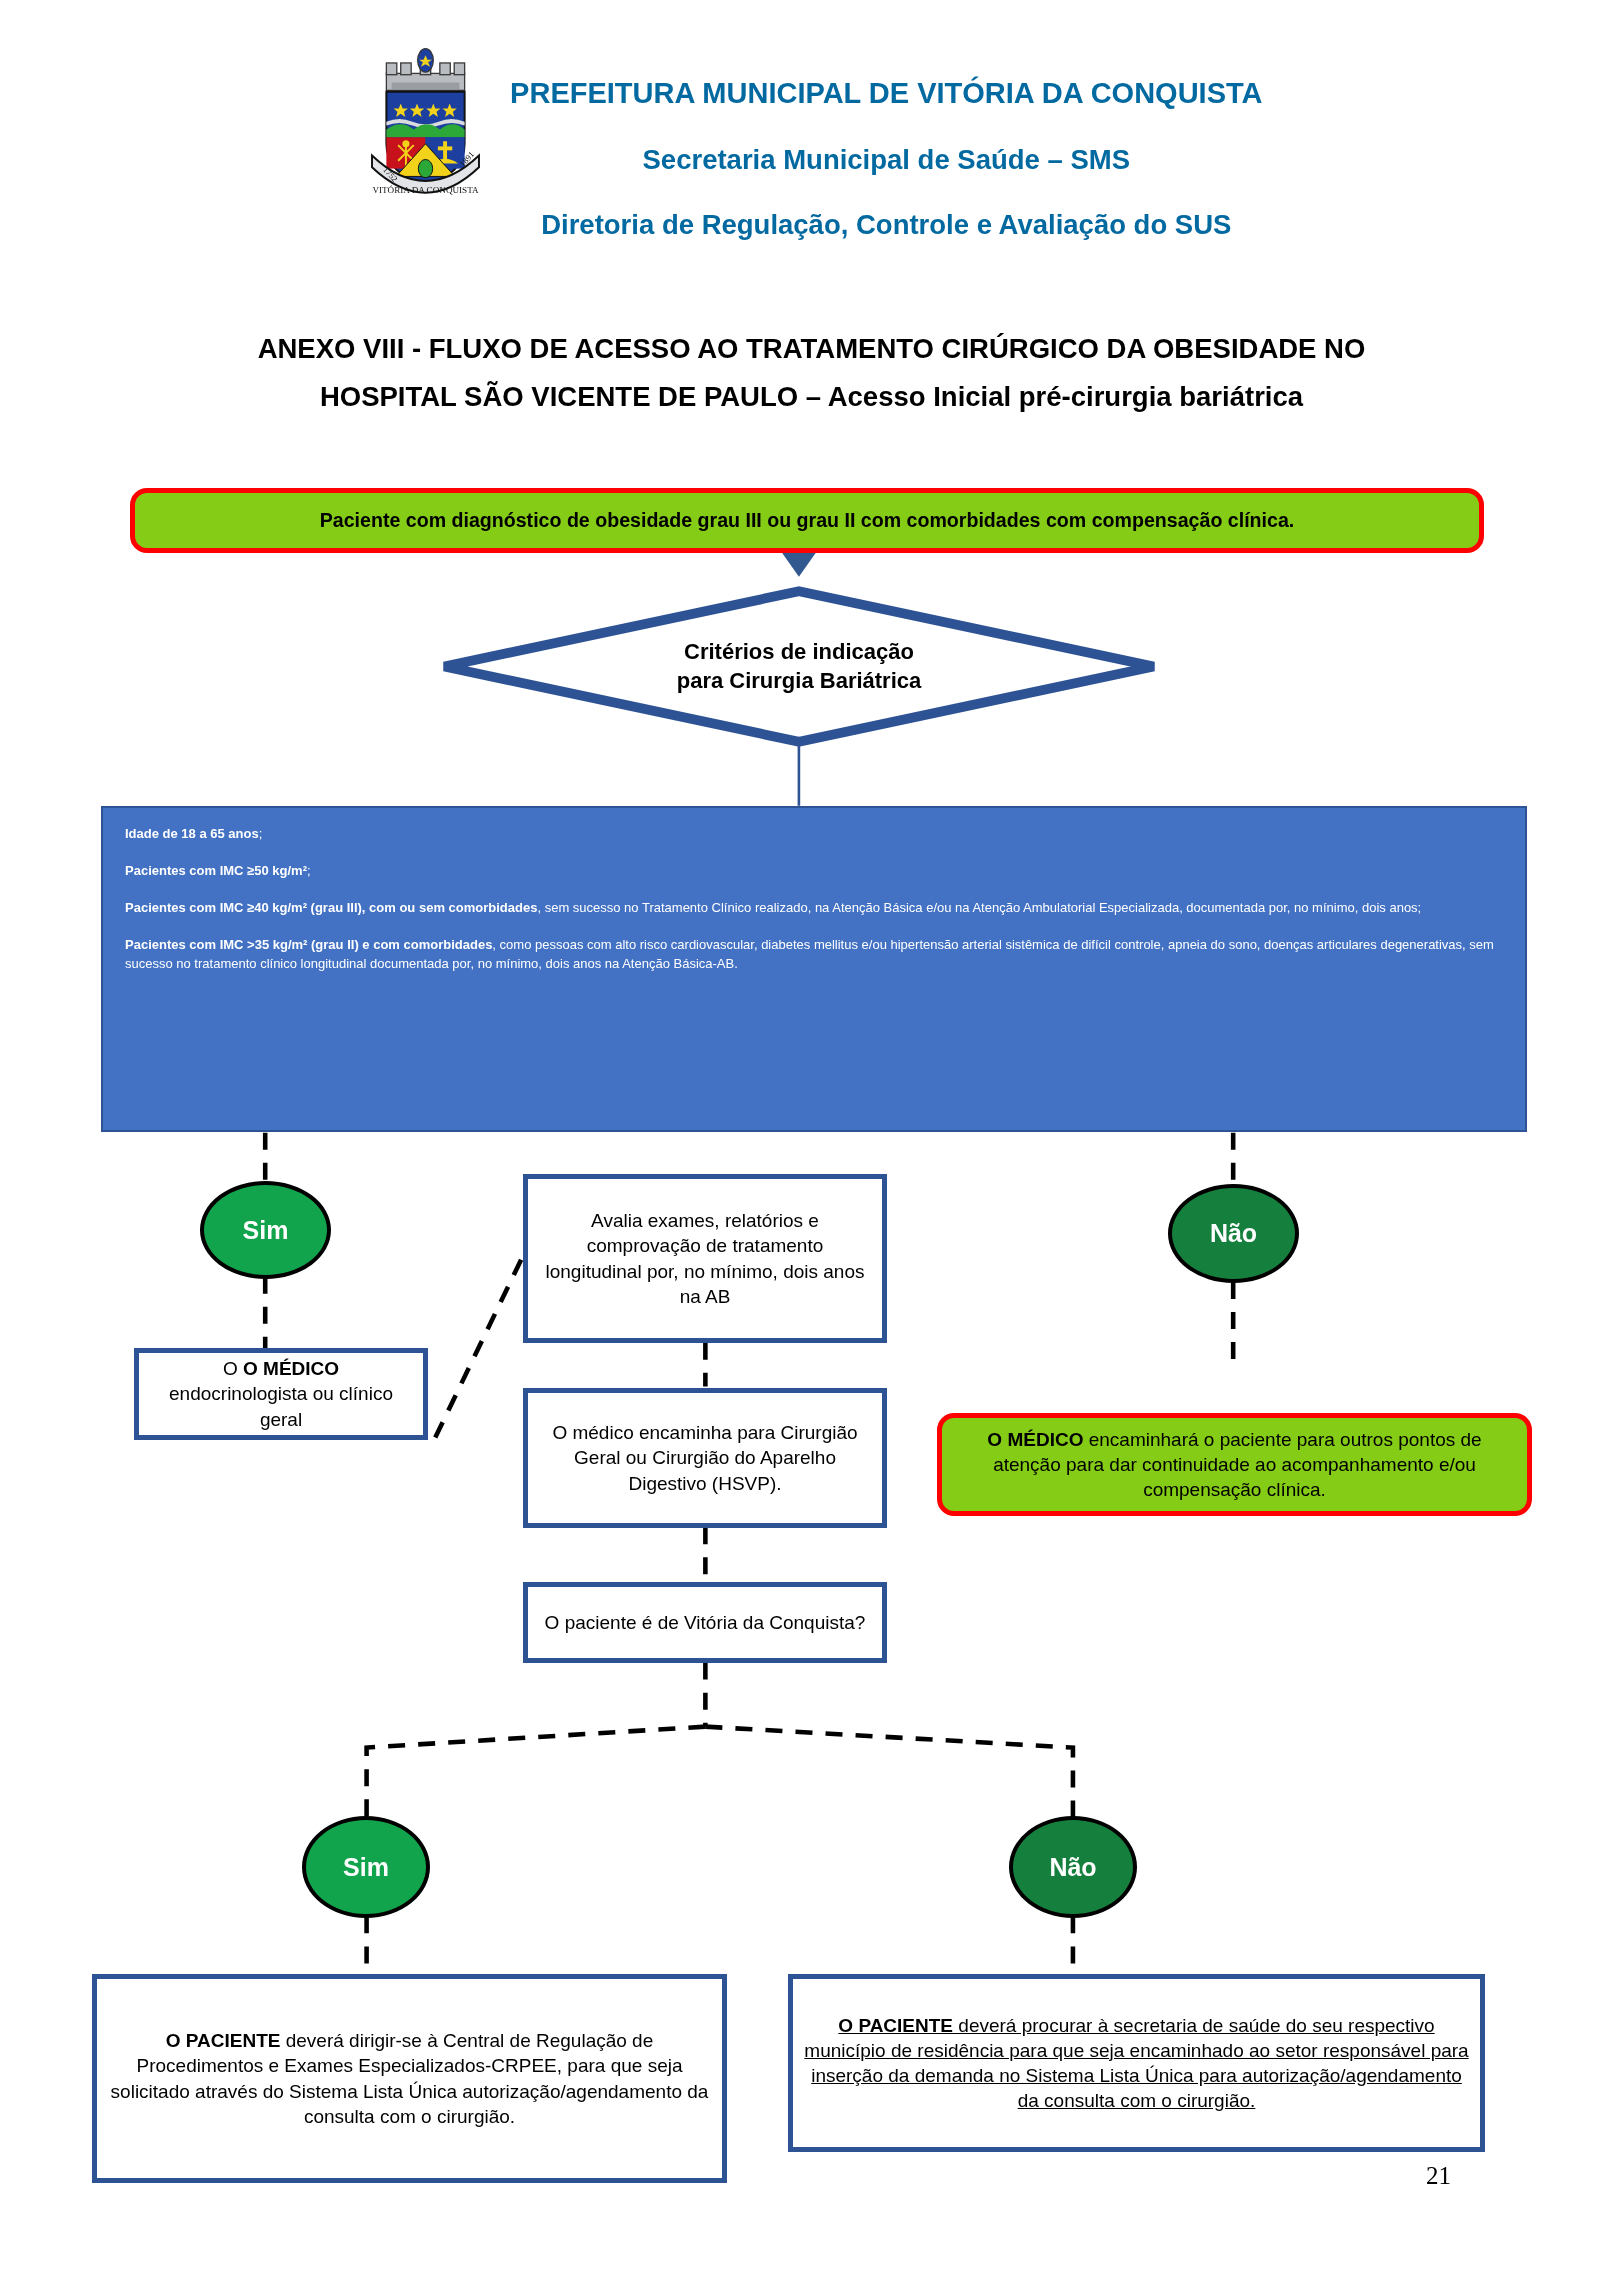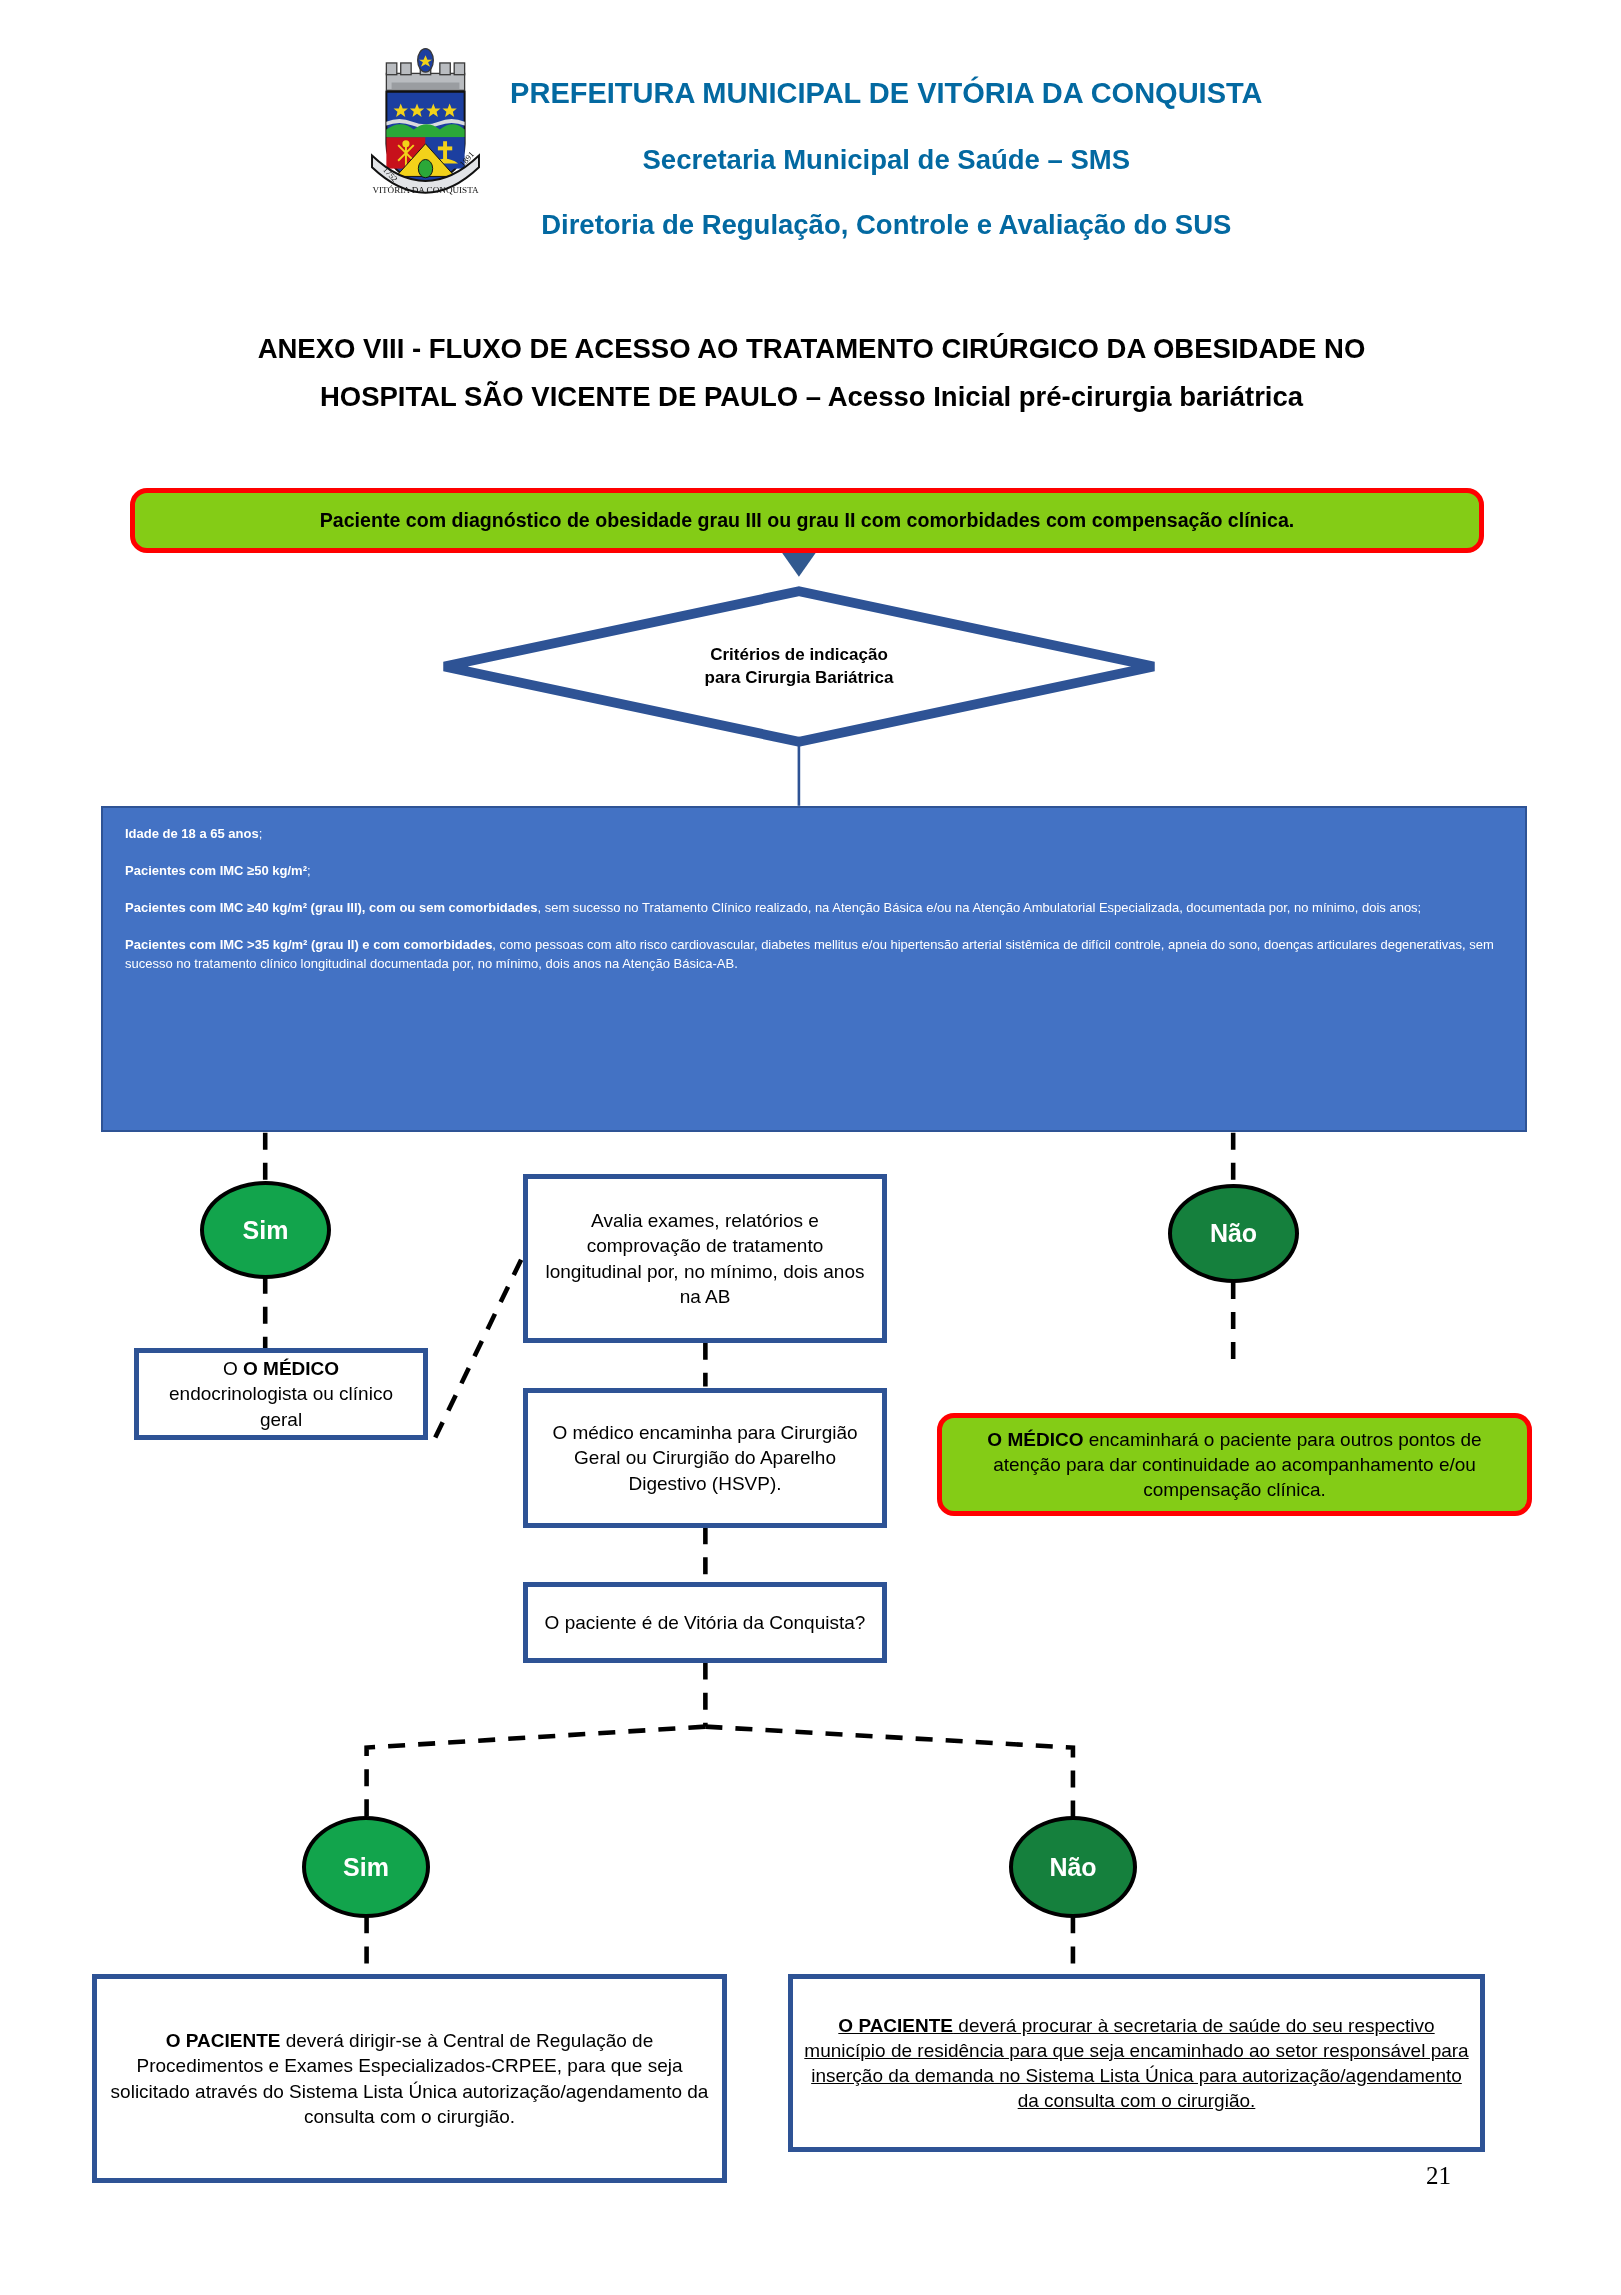--- a/index.html
+++ b/index.html
@@ -100,21 +100,21 @@
   .diamond-label {
     position: absolute;
     left: 0;
     top: 0;
     width: 100%;
     height: 100%;
     display: flex;
     align-items: center;
     justify-content: center;
     text-align: center;
-    font-size: 17px;
+    font-size: 22px;
     font-weight: bold;
     line-height: 1.3;
     pointer-events: none;
   }
 
   
   .criteria {
     position: absolute;
     left: 101px;
     top: 806px;

